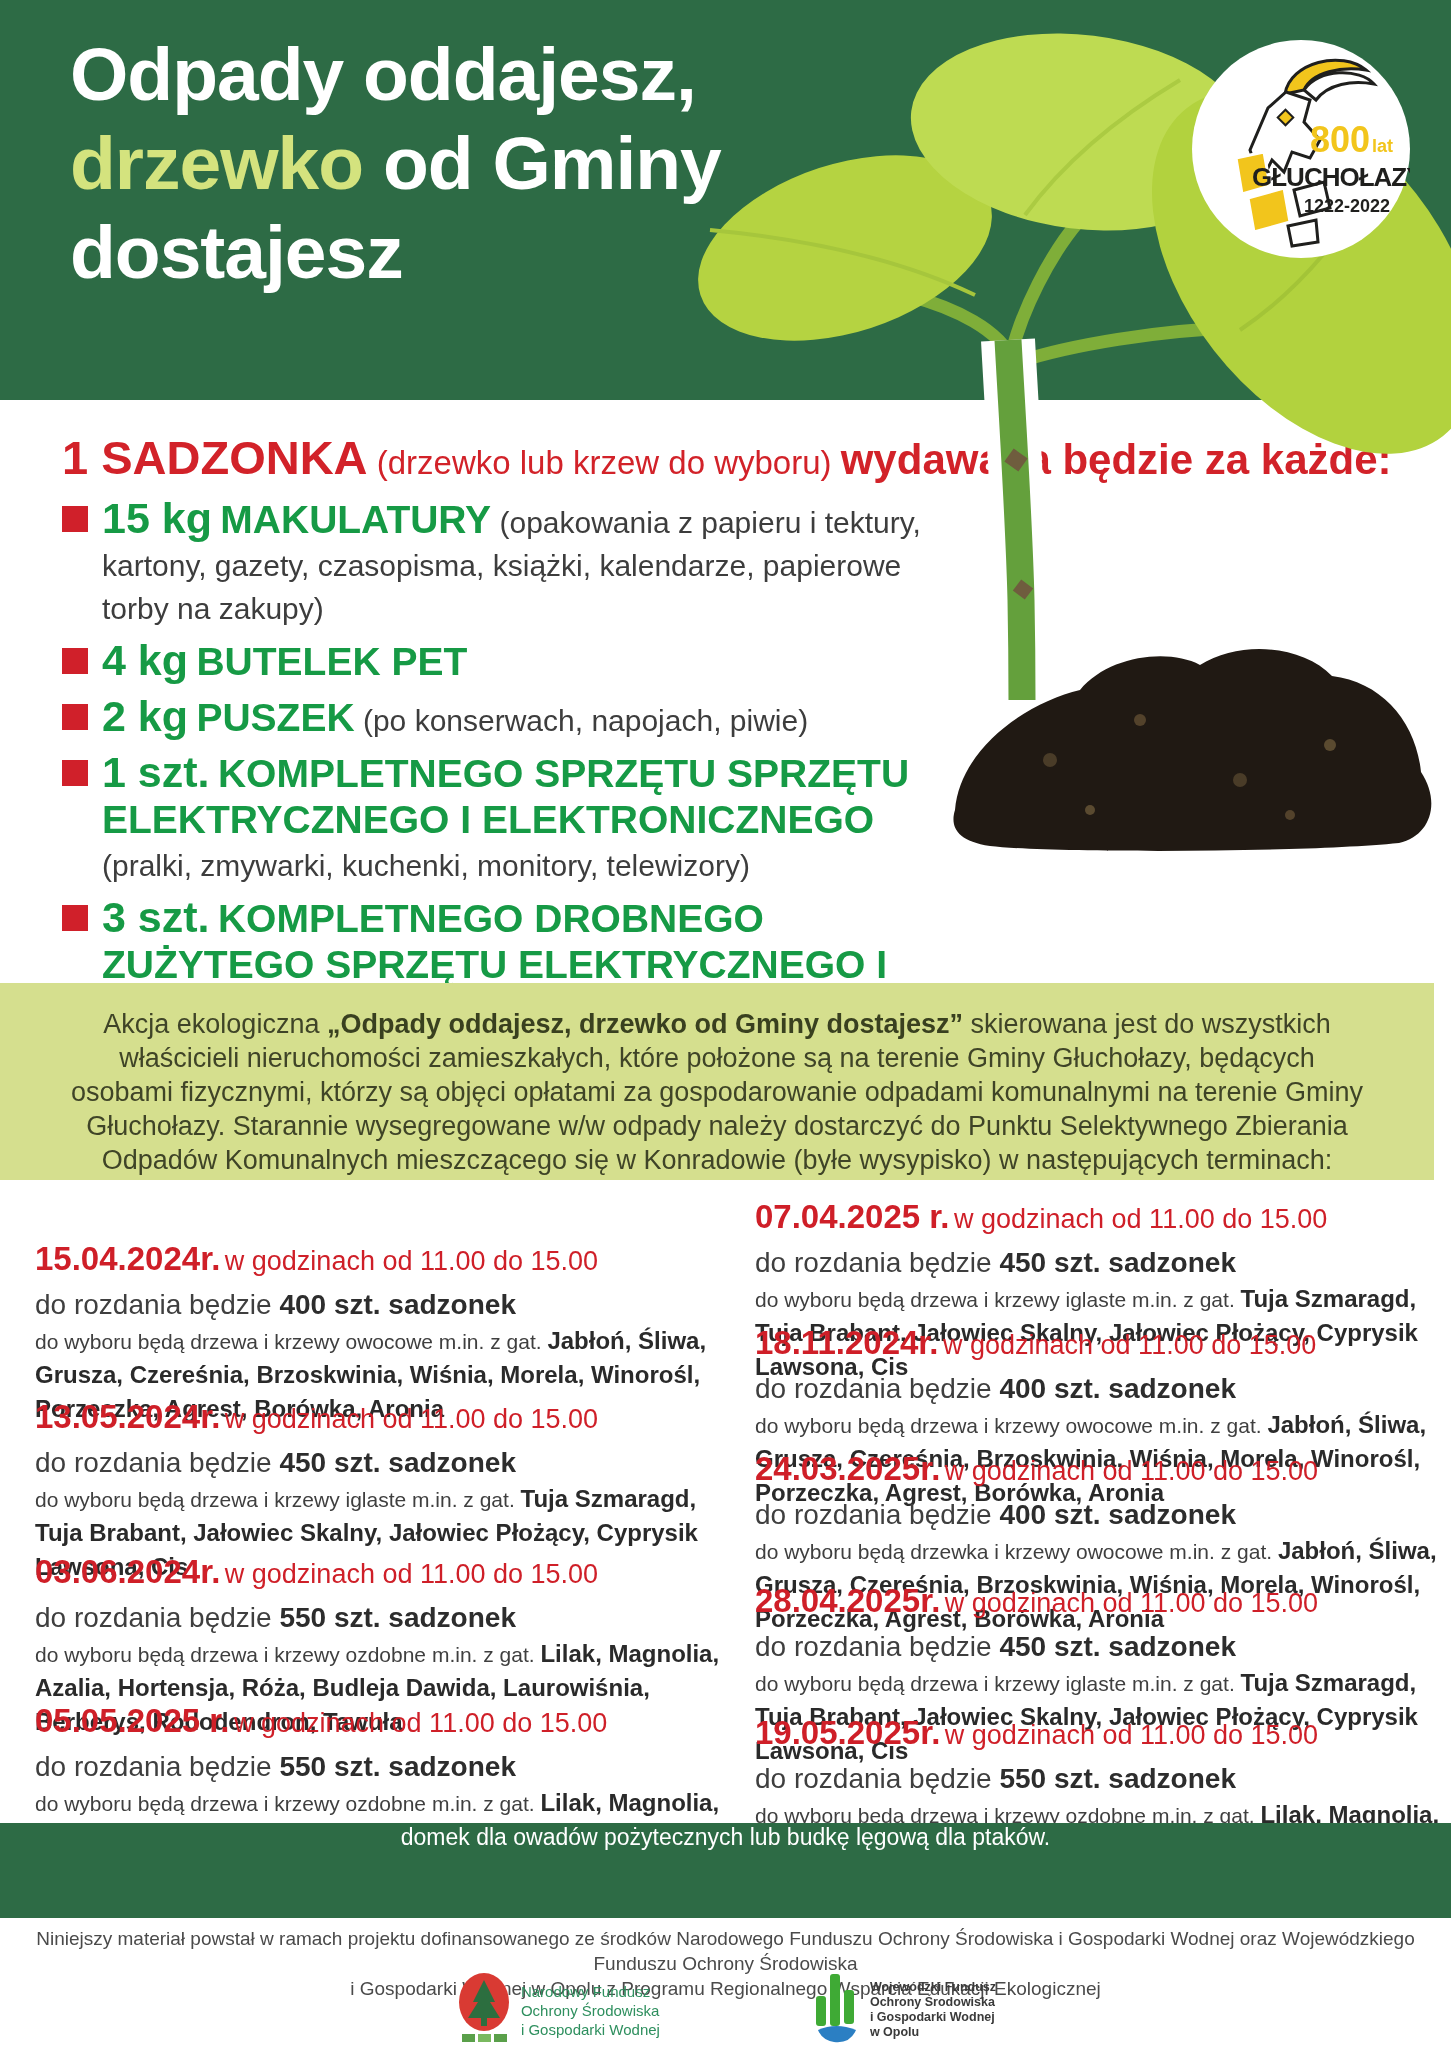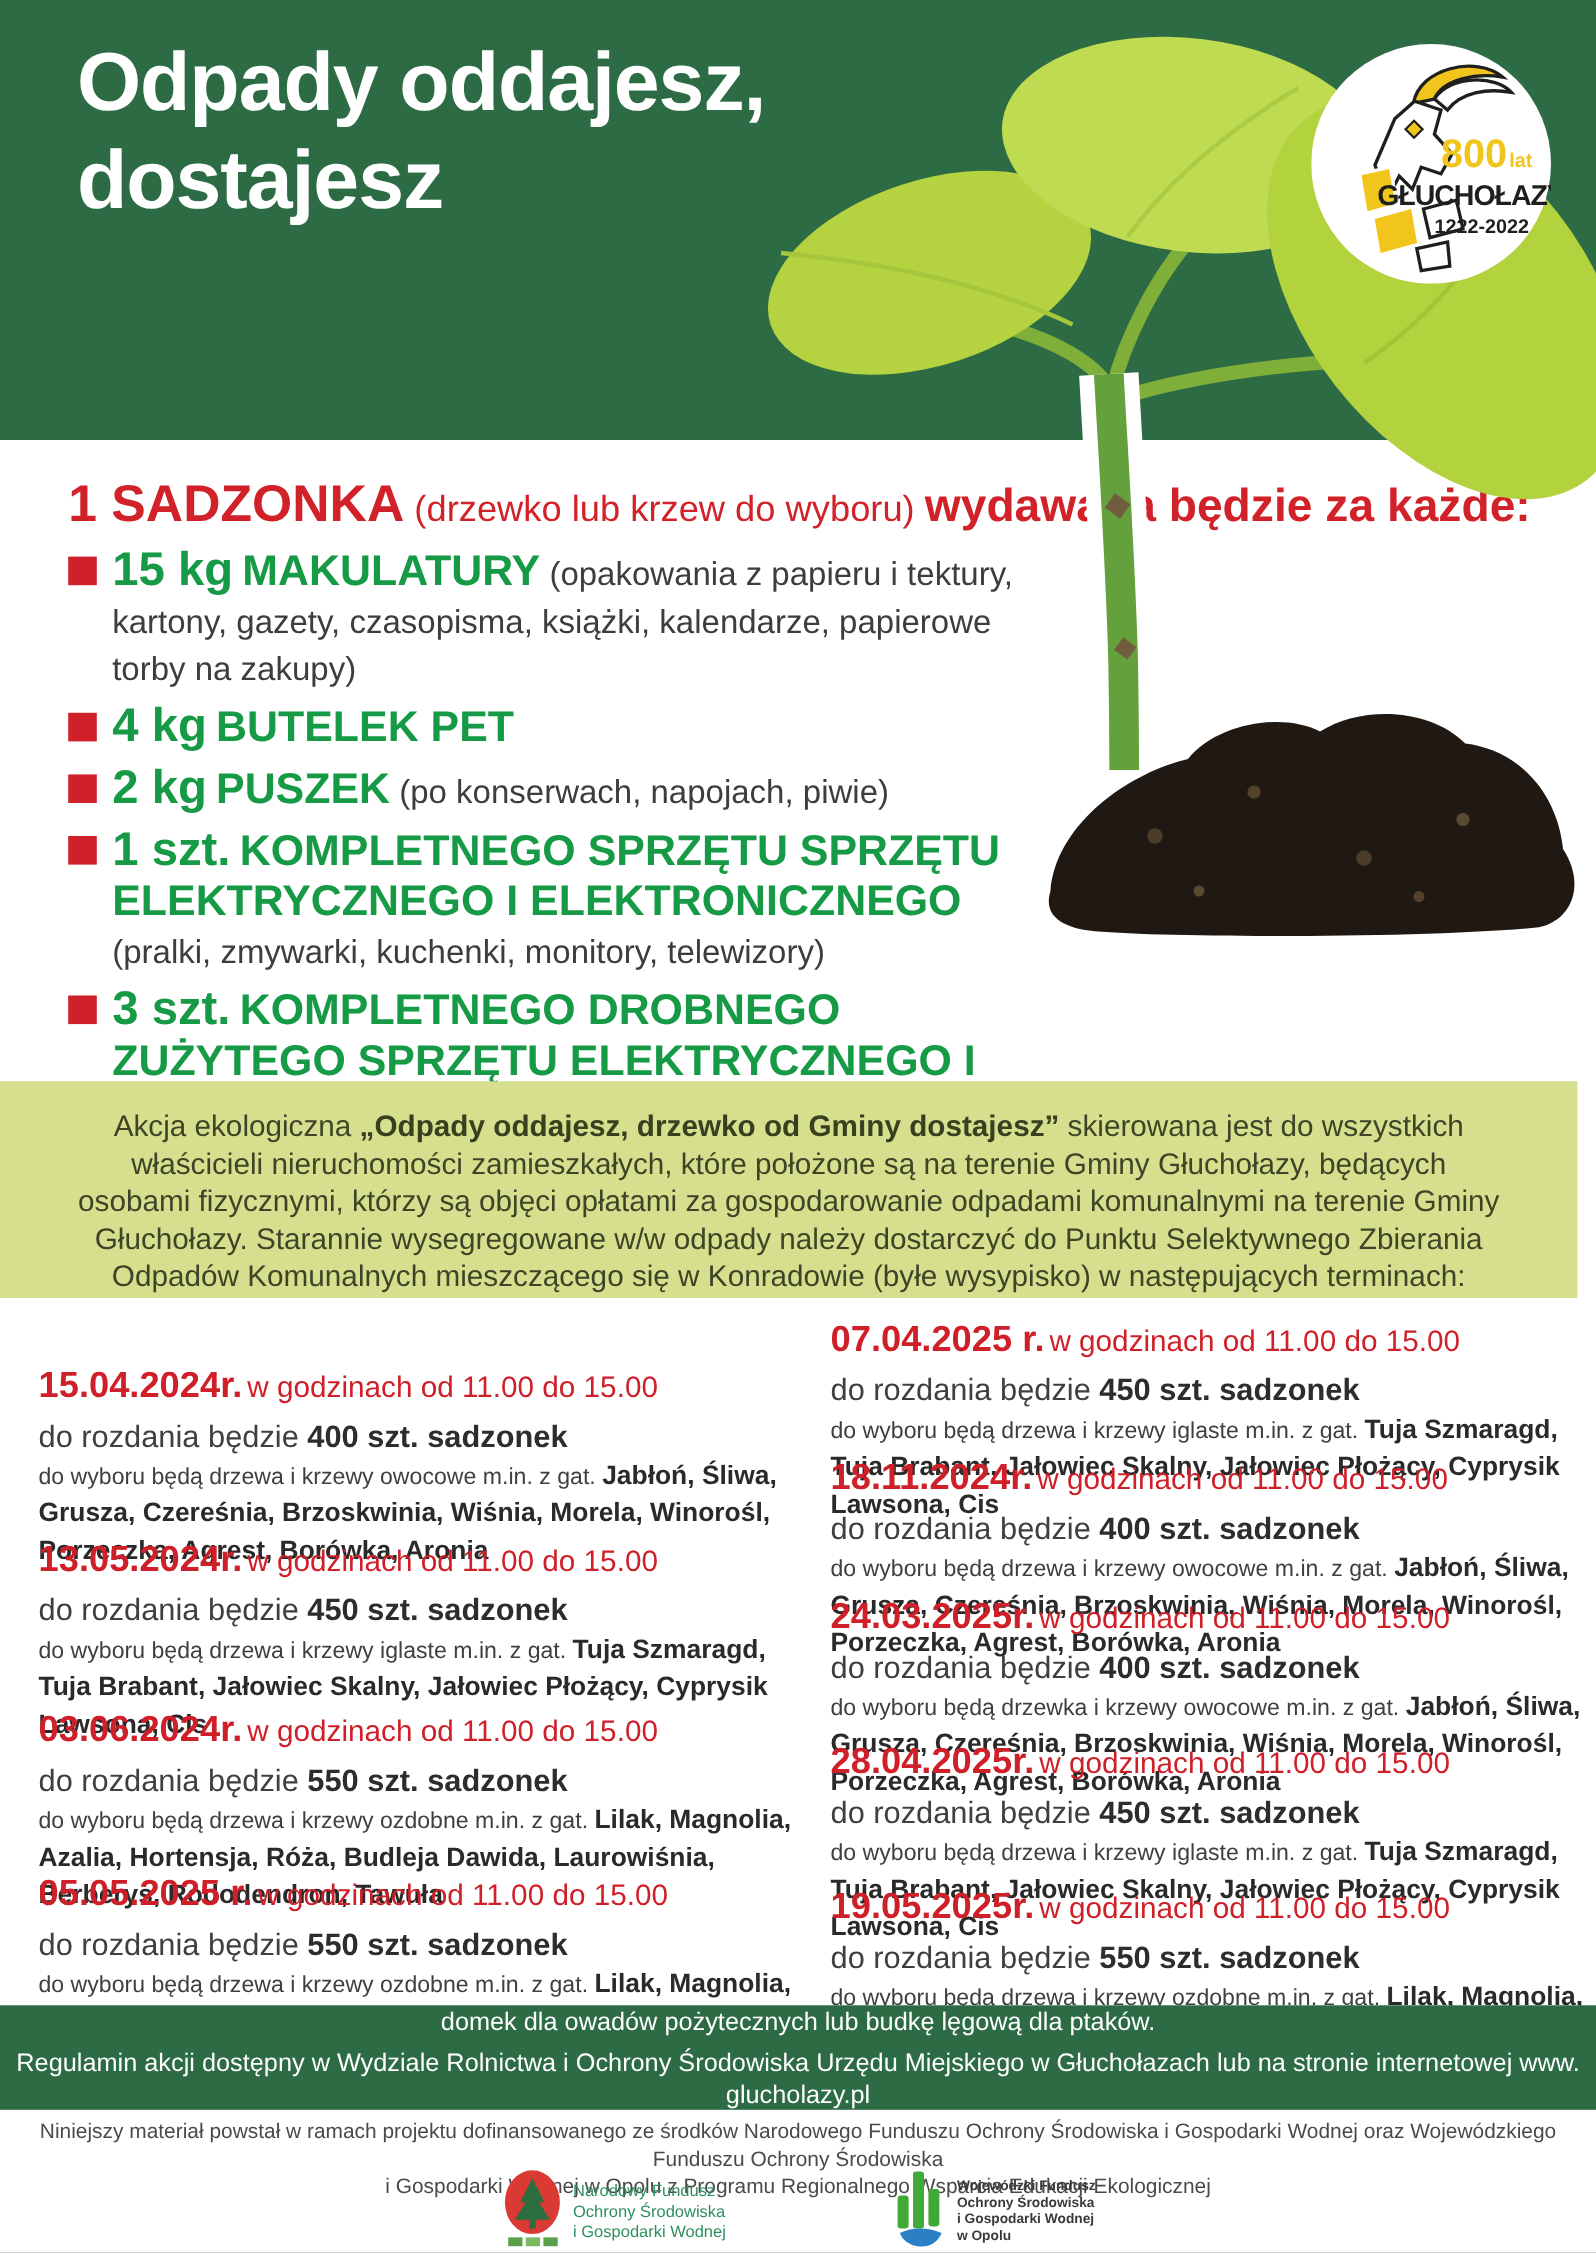--- a/index.html
+++ b/index.html
@@ -59,20 +59,21 @@
 </style>
 </head>
 <body>
 
 <div class="poster">
 
   <div class="header"></div>
 
   <div class="title">
     <div><span>Odpady oddajesz,</span></div>
+    <div><span class="hl">drzewko</span><span> od Gminy</span></div>
     <div><span>dostajesz</span></div>
   </div>
 
   <svg class="plant" viewBox="0 0 1451 1000" xmlns="http://www.w3.org/2000/svg">
 
     <path d="M1012,360 C1000,330 955,308 910,296" stroke="#7fae39" stroke-width="13" fill="none"></path>
     <path d="M1012,352 C1022,310 1050,255 1078,222" stroke="#7fae39" stroke-width="13" fill="none"></path>
     <path d="M1018,362 C1070,345 1160,330 1235,328" stroke="#7fae39" stroke-width="13" fill="none"></path>
 
     <ellipse cx="845" cy="248" rx="152" ry="84" transform="rotate(-18 845 248)" fill="#b5d341"></ellipse>
@@ -202,21 +203,20 @@
     <div class="s-line3"><span>do wyboru będą drzewa i krzewy iglaste m.in. z gat. </span><span class="s-species">Tuja Szmaragd, Tuja Brabant, Jałowiec Skalny, Jałowiec Płożący, Cyprysik Lawsona, Cis</span></div>
   </div>
   <div class="s-block r-col r5">
     <div class="s-line1"><span class="s-date">19.05.2025r.</span> <span class="s-hours">w godzinach od 11.00 do 15.00</span></div>
     <div class="s-line2"><span>do rozdania będzie </span><span class="s-count">550 szt. sadzonek</span></div>
     <div class="s-line3"><span>do wyboru będą drzewa i krzewy ozdobne m.in. z gat. </span><span class="s-species">Lilak, Magnolia, Azalia, Hortensja, Róża, Budleja Dawida, Laurowiśnia, Berberys, Rododendron, Tawuła</span></div>
   </div>
 
   <div class="footer-band">
     <div class="fl2">domek dla owadów pożytecznych lub budkę lęgową dla ptaków.</div>
-    <div class="fl3">Regulamin akcji dostępny w Wydziale Rolnictwa i Ochrony Środowiska Urzędu Miejskiego w Głuchołazach lub na stronie internetowej www. glucholazy.pl</div>
   </div>
 
   <div class="bottom-note">
     <div>Niniejszy materiał powstał w ramach projektu dofinansowanego ze środków Narodowego Funduszu Ochrony Środowiska i Gospodarki Wodnej oraz Wojewódzkiego Funduszu Ochrony Środowiska</div>
     <div>i Gospodarki Wodnej w Opolu z Programu Regionalnego Wsparcia Edukacji Ekologicznej</div>
   </div>
 
   <div class="logos">
     <div class="logo">
       <svg width="58" height="76" viewBox="0 0 58 76" xmlns="http://www.w3.org/2000/svg">

